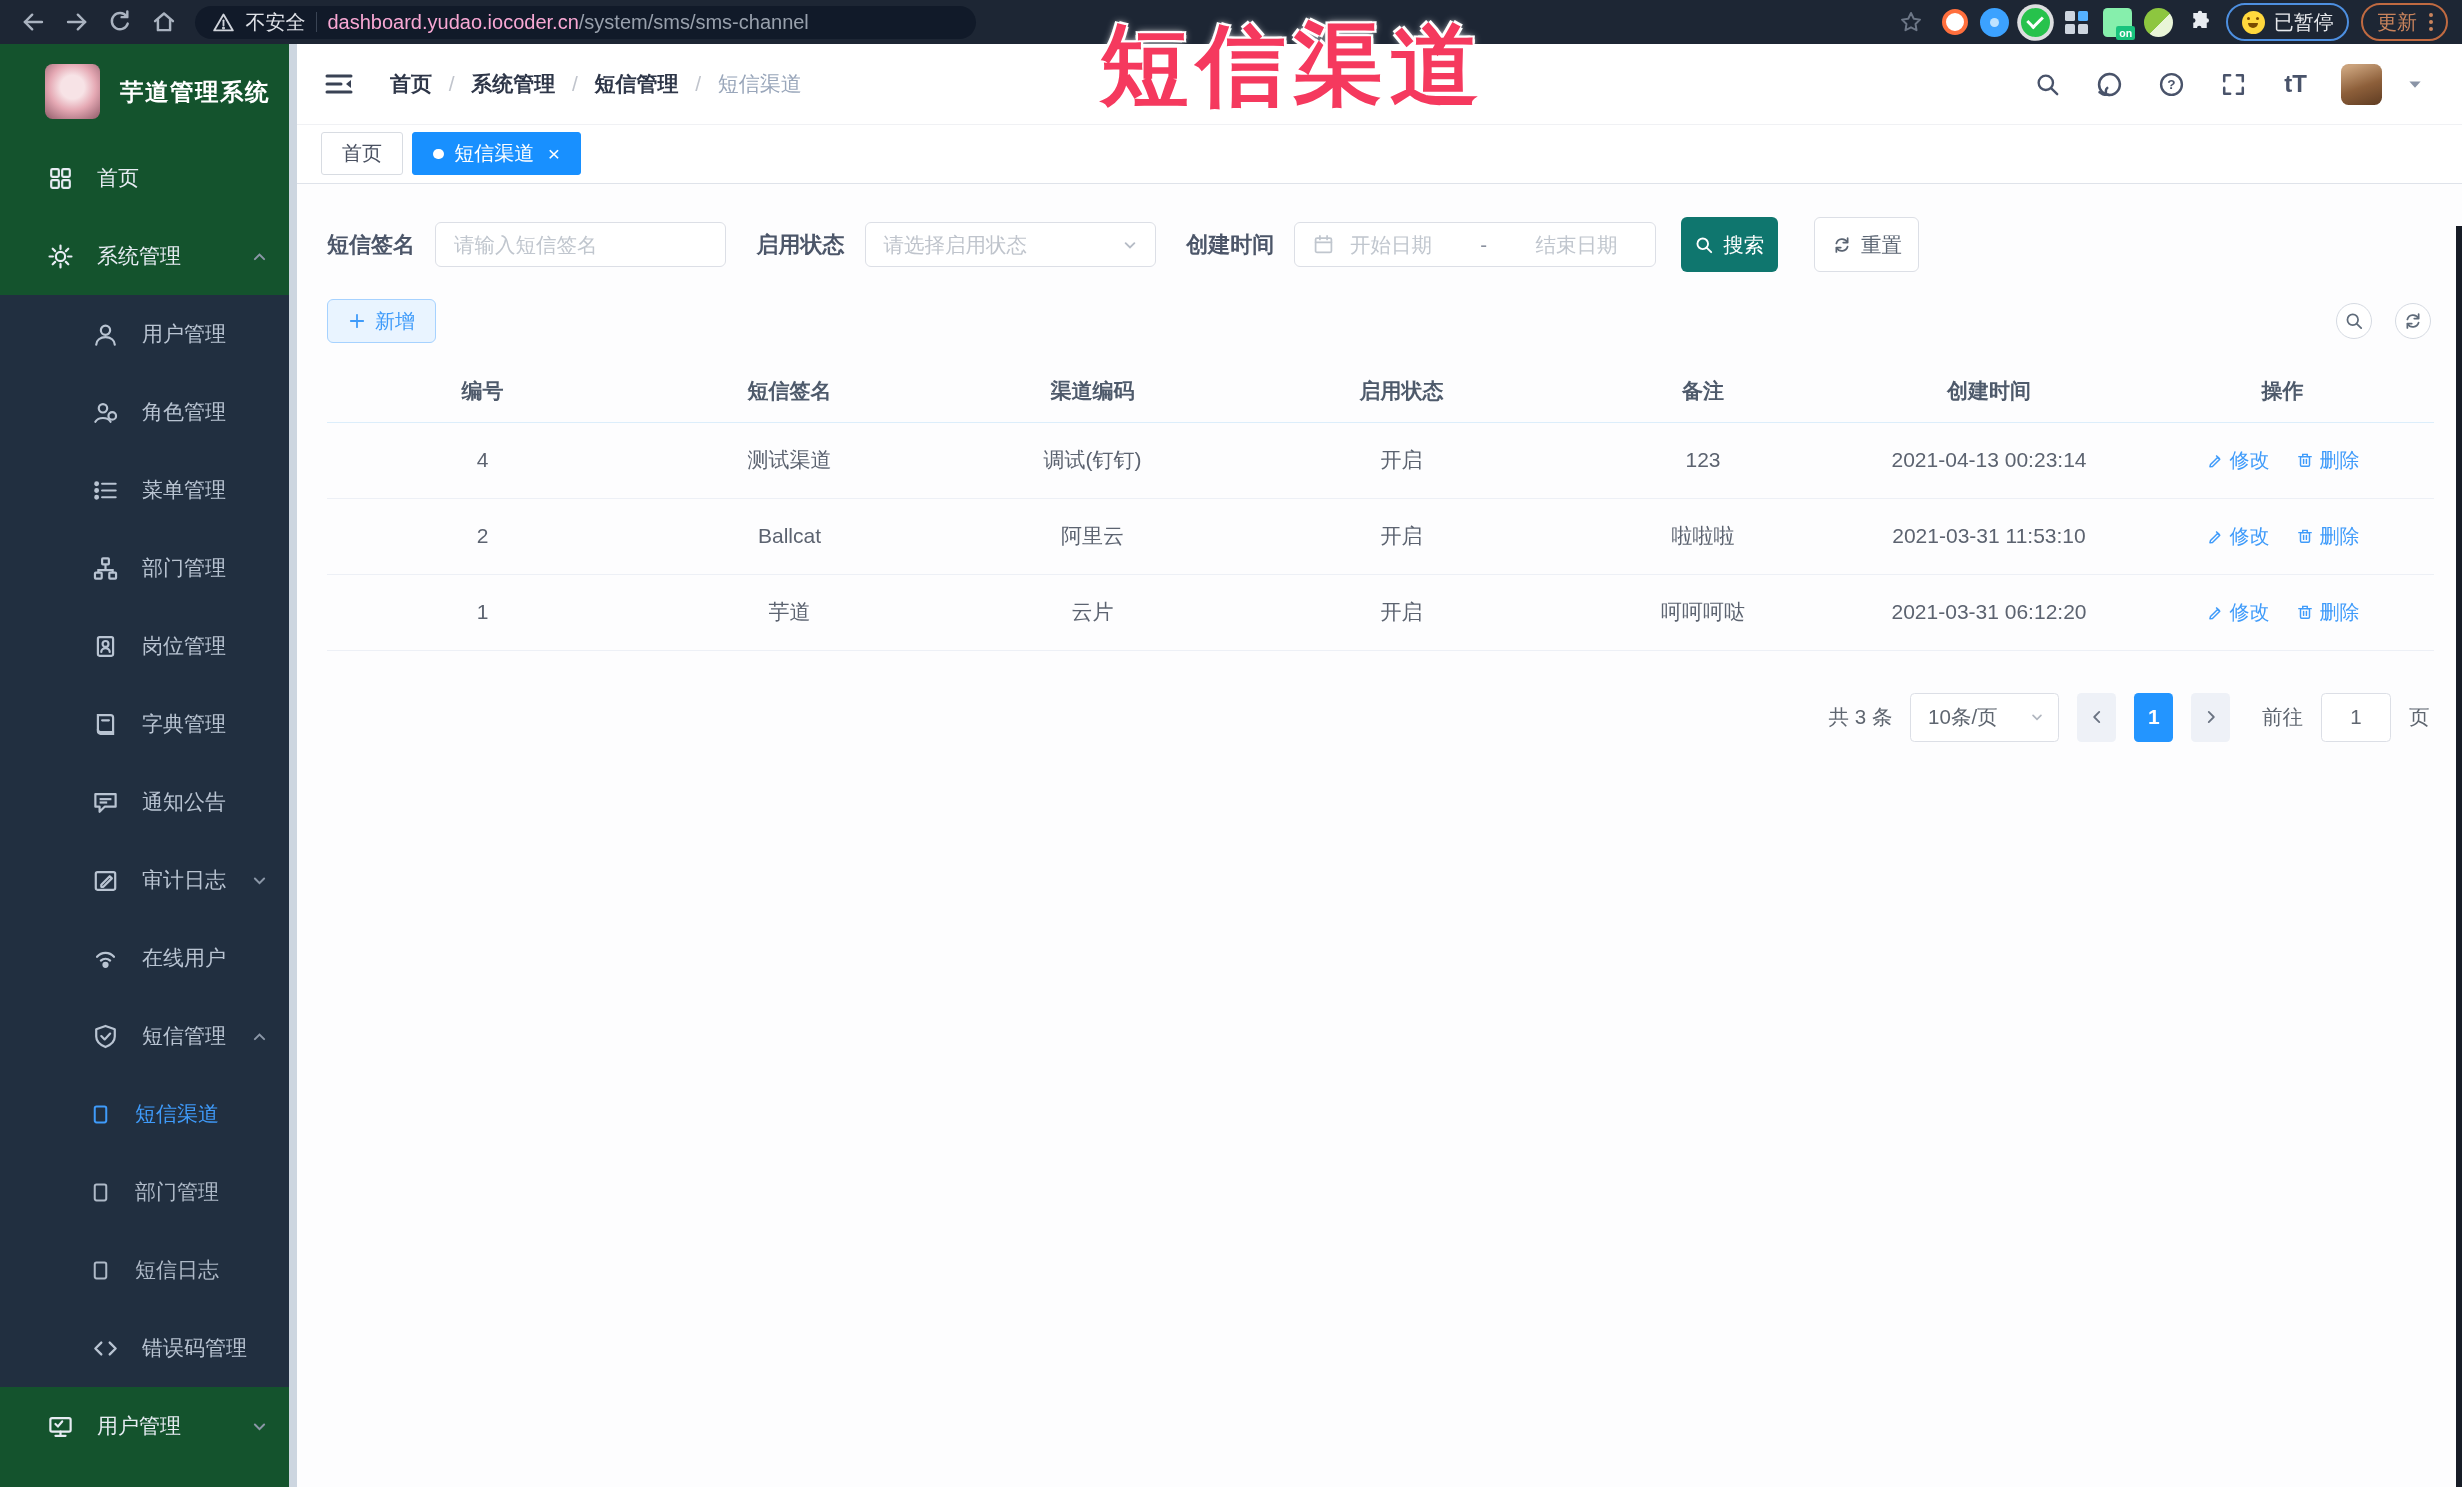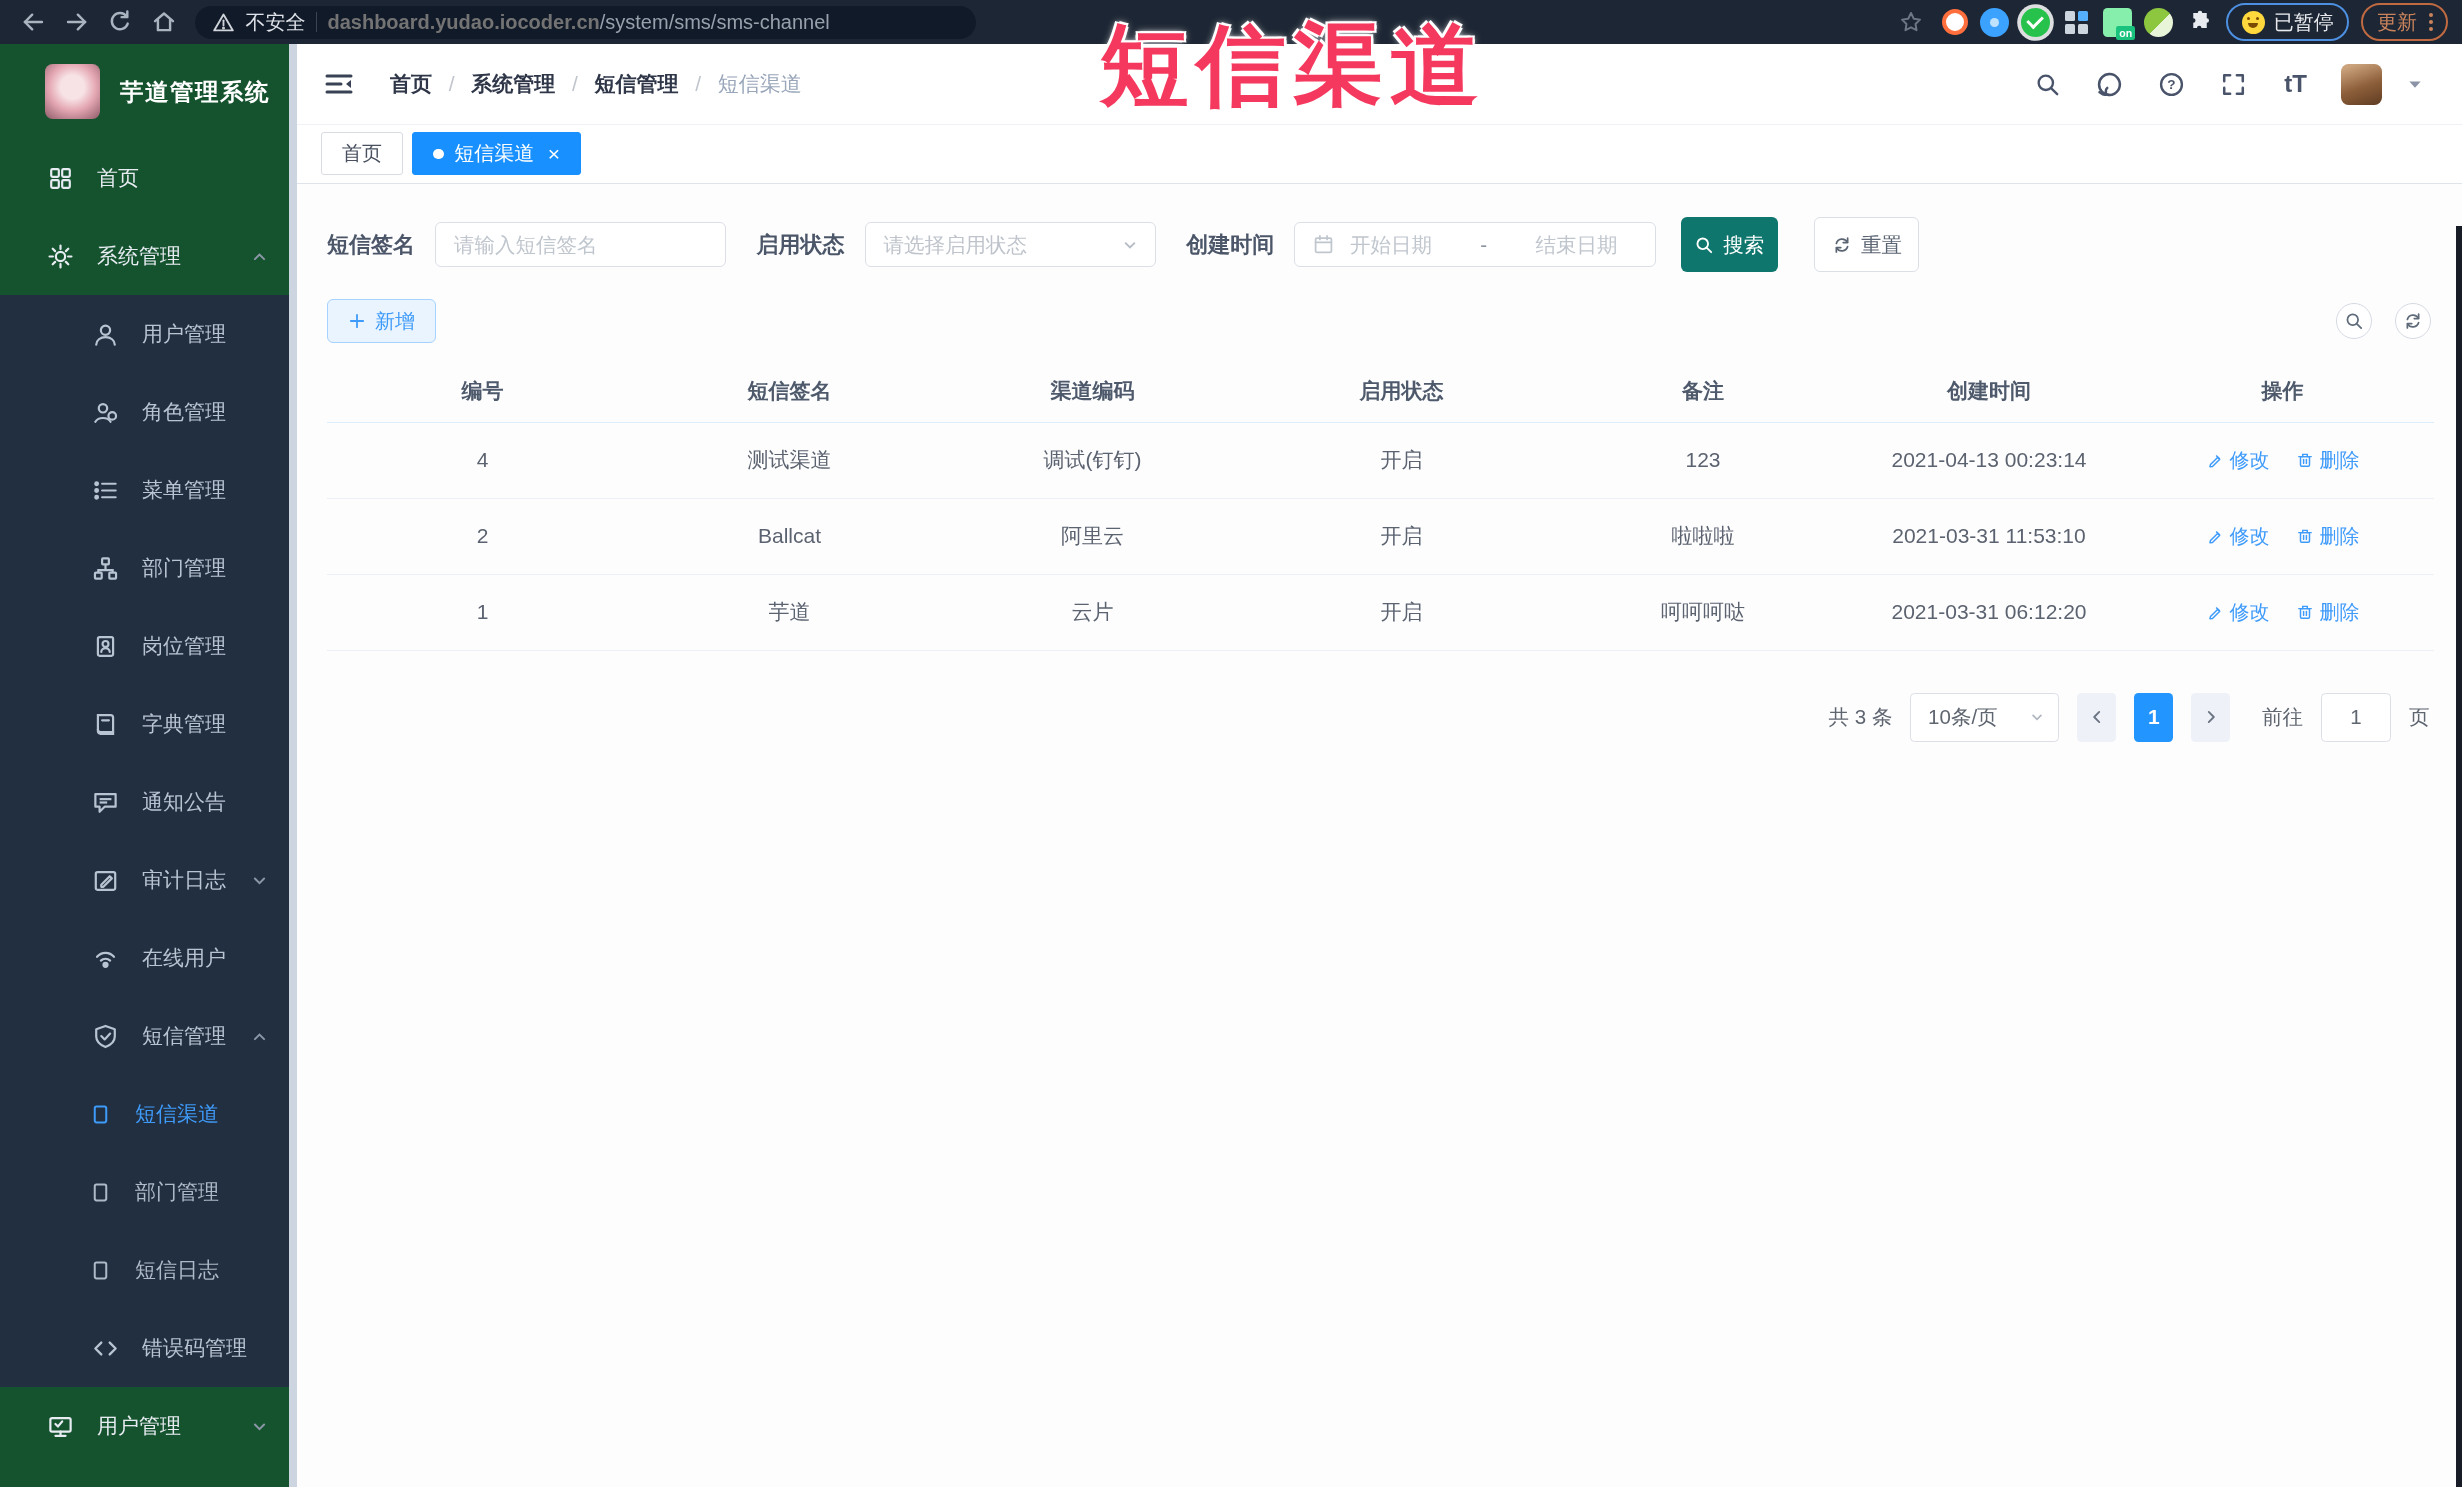--- a/index.html
+++ b/index.html
@@ -12,21 +12,21 @@
     padding:0 13.6px; gap:4.5px; position:relative; z-index:5; }
   .nav-ic { width:39px; height:33px; display:flex; align-items:center; justify-content:center;
     color:#aab3c0; border-radius:6px; flex:0 0 auto; }
   .nav-ic.dim { color:#6c7686; }
   .url-pill { margin-left:7.6px; width:781px; height:33px; border-radius:16.7px; background:#111a29;
     display:flex; align-items:center; padding:0 16.7px; gap:10.6px; color:#dfe2e8; }
   .url-warn { color:#cfd3da; }
   .url-sec { font-size:20px; color:#dfe2e8; white-space:nowrap; }
   .url-div { width:0.8px; height:20px; background:#3a4454; }
   .url-text { font-size:20px; white-space:nowrap; overflow:hidden; }
-  .url-host { color:#737373; font-weight:bold; }
+  .url-host { color:#f9a8d4; font-weight:normal; }
   .url-path { color:#98a0ac; }
   .bar-right { margin-left:auto; display:flex; align-items:center; gap:12px; }
   .ext { width:29px; height:29px; border-radius:50%; display:flex; align-items:center; justify-content:center; flex:0 0 auto; position:relative; }
   .ext-orange { border:4.5px solid #ff6f3d; background:#fff; width:26px; height:26px; }
   .ext-pin { background:#3ca2ff; }
   .ext-pin:before { content:""; width:9px; height:9px; background:#bfe3ff; border-radius:50%; }
   .ext-check { background:#27c24c; box-shadow:0 0 0 3.8px #ffffffd9; }
   .ext-check:before { content:""; width:12px; height:6.8px; border-left:3px solid #fff; border-bottom:3px solid #fff; transform:rotate(-45deg) translate(0.8px,-1.5px); }
   .ext-grid { background:transparent; }
   .ext-grid i { position:absolute; width:10px; height:10px; background:#cdd5df; border-radius:1.5px; }

